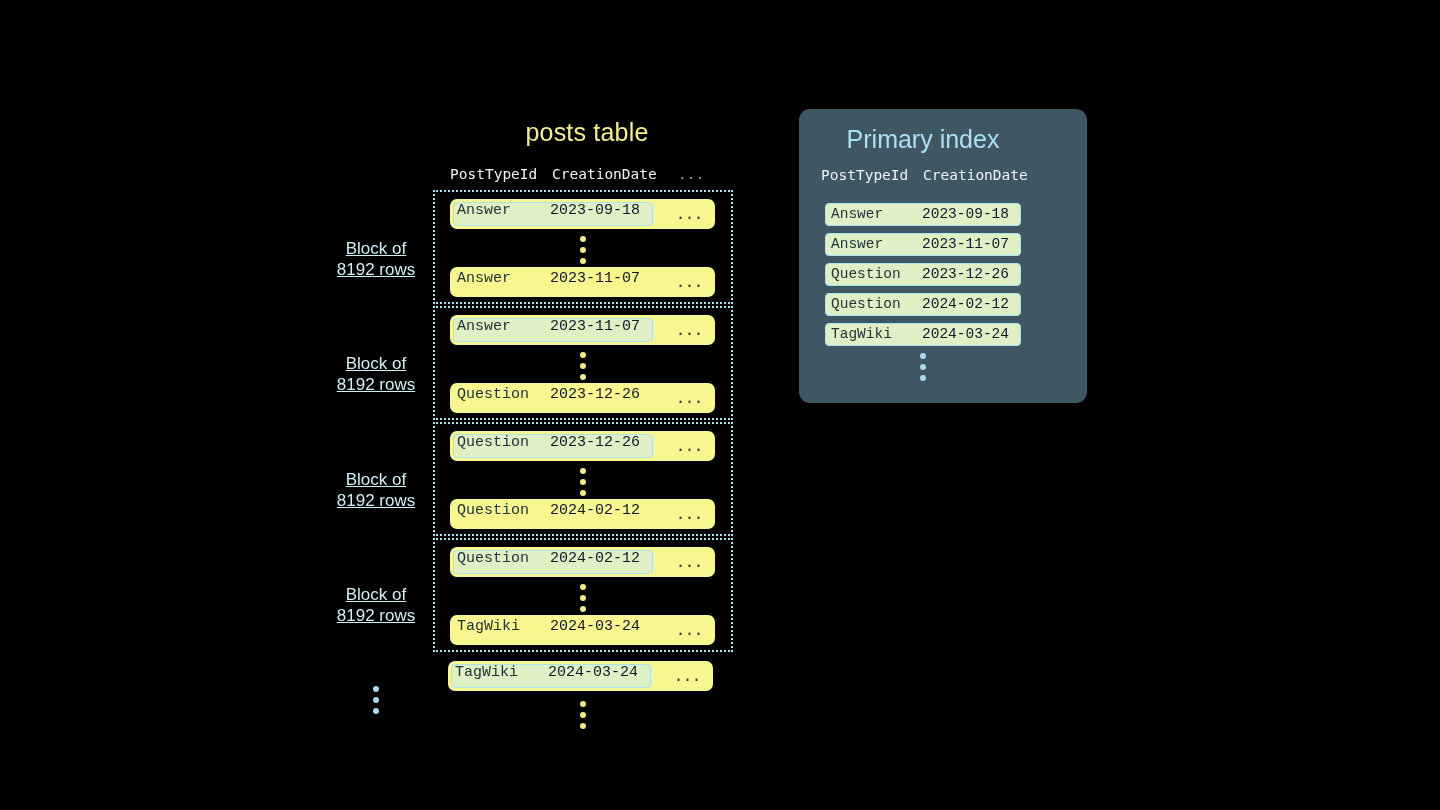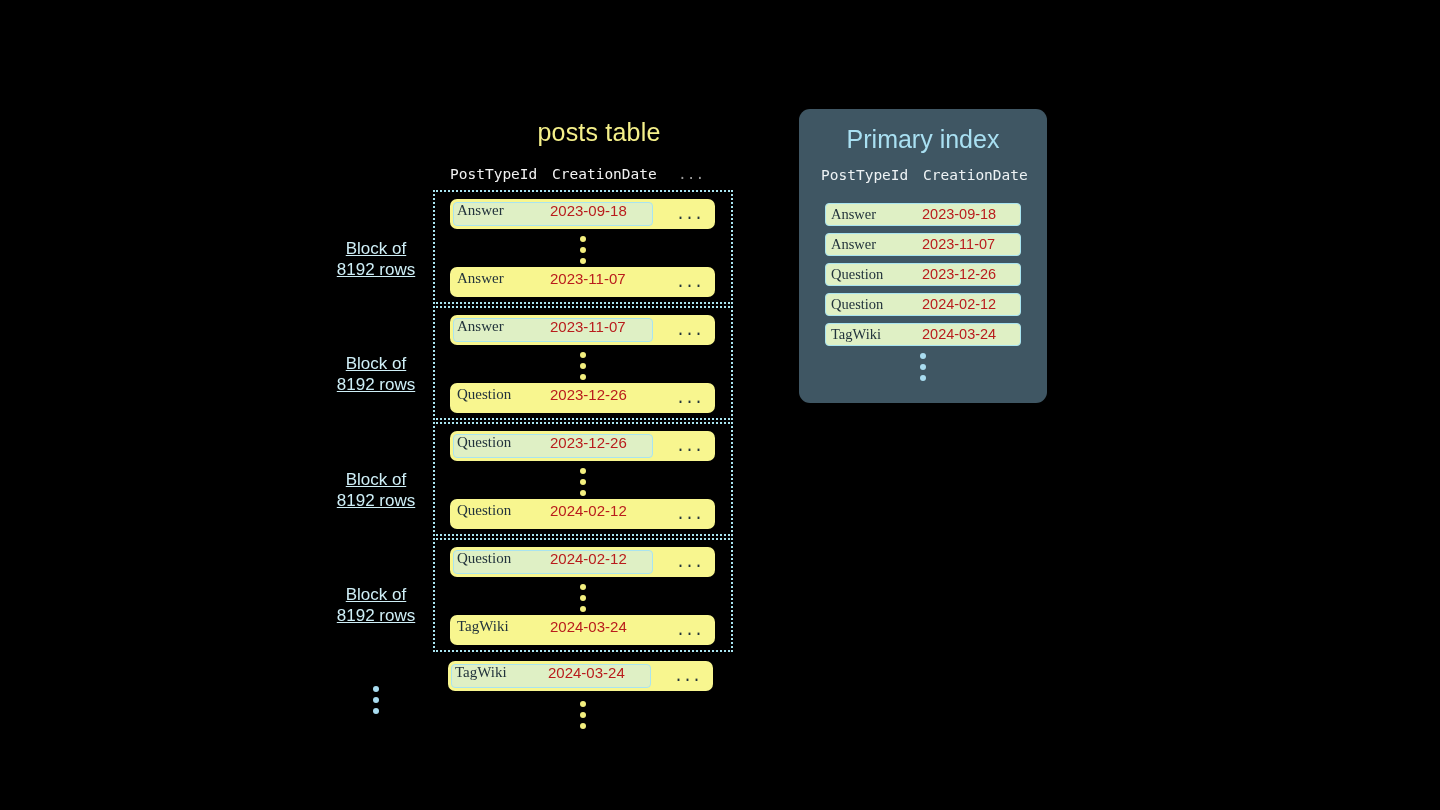--- a/index.html
+++ b/index.html
@@ -19,21 +19,21 @@
   
   #posts-table-group {
     position: absolute;
     left: 433px;
     top: 118px;
     width: 300px;
   }
 
   .table-title {
     position: absolute;
-    left: 16px;
+    left: 4px;
     top: 0;
     width: 300px;
     text-align: center;
     color: #f5f08a;
     font-size: 25px;
     font-weight: 400;
     letter-spacing: 0.2px;
     font-family: "Liberation Sans", sans-serif;
   }
 
@@ -93,32 +93,32 @@
   }
   .row-pill.marked .row-inner {
     background: #dff0c5;
     border: 1.5px solid #a9e4f0;
   }
 
   .cell-type {
     position: absolute;
     left: 7px;
     top: 3px;
-    font-family: Liberation Serif, serif;
+    font-family: Liberation Mono, monospace;
     font-size: 15px;
     color: #22333c;
     white-space: pre;
   }
   .cell-date {
     position: absolute;
     left: 100px;
     top: 3px;
-    font-family: Liberation Sans, sans-serif;
+    font-family: Liberation Mono, monospace;
     font-size: 15px;
-    color: #b91c1c;
+    color: #0f172a;
     white-space: pre;
   }
   .cell-dots {
     position: absolute;
     left: 226px;
     top: 6px;
     font-family: "DejaVu Sans Mono", monospace;
     font-size: 15px;
     color: #22333c;
     white-space: pre;
@@ -186,20 +186,21 @@
 
   
   #primary-index {
     position: absolute;
     left: 799px;
     top: 109px;
     width: 248px;
     height: 294px;
     background: #3f5663;
     border-radius: 11px;
+    padding-left: 40px;
   }
   .index-title {
     position: absolute;
     left: 0;
     top: 16px;
     width: 248px;
     text-align: center;
     color: #a9e0f2;
     font-size: 25px;
     font-family: "Liberation Sans", sans-serif;

